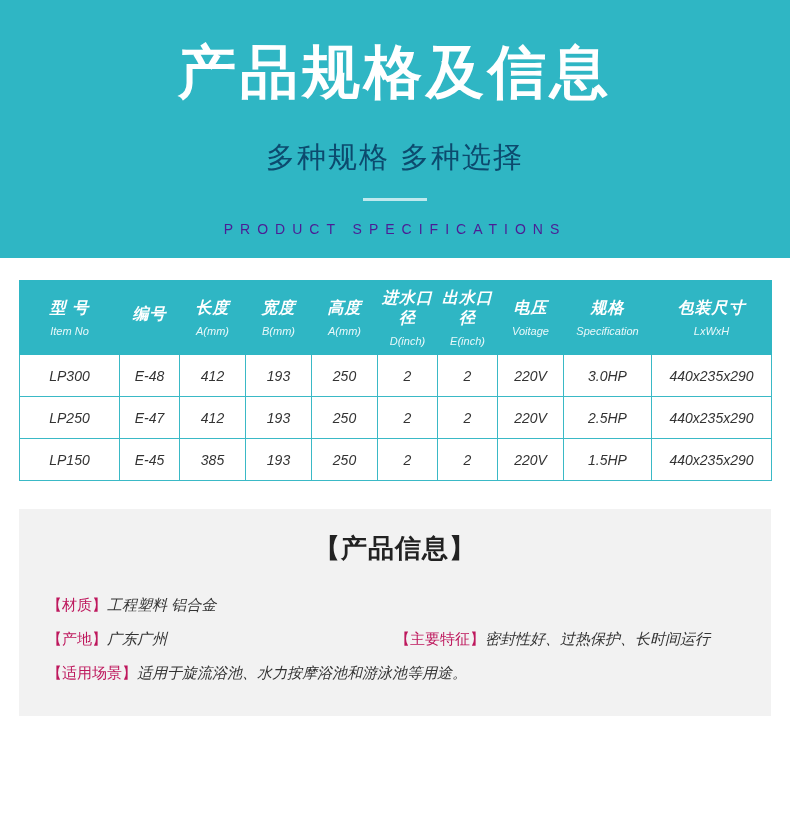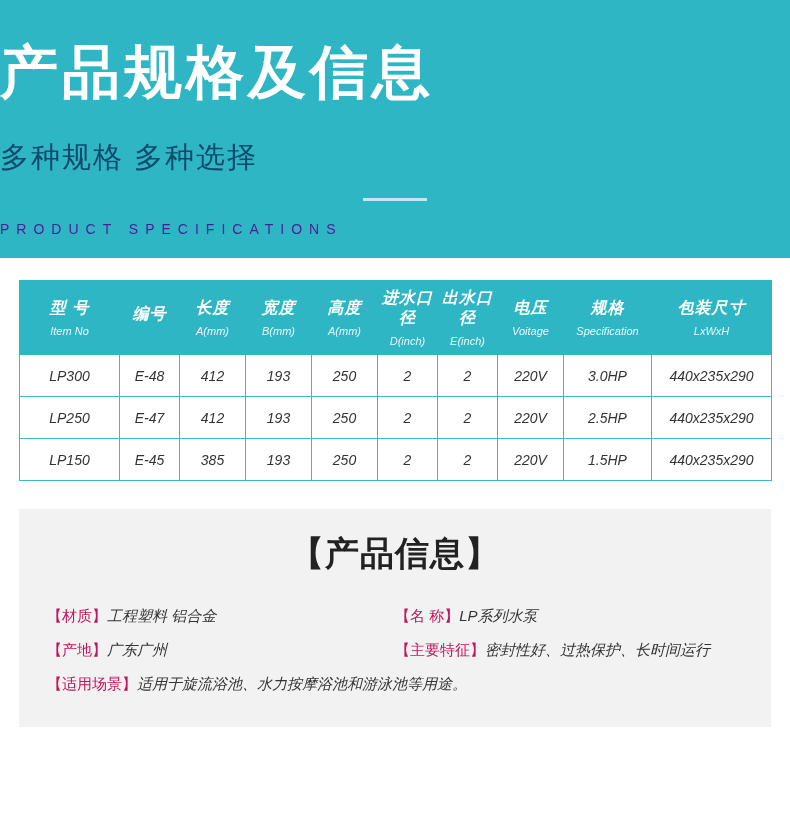--- a/index.html
+++ b/index.html
@@ -15,21 +15,21 @@
     position: relative;
     background: #ffffff;
     overflow: hidden;
   }
 
   
   .banner {
     width: 790px;
     height: 258px;
     background: #2fb6c4;
-    text-align: left;
+    text-align: center;
     padding-top: 28px;
   }
   .banner-title {
     color: #ffffff;
     font-size: 58px;
     font-weight: bold;
     letter-spacing: 4px;
     line-height: 72px;
     margin: 0;
     padding-top: 8px;
@@ -100,21 +100,21 @@
 
   
   .info {
     margin: 28px 19px 0 19px;
     width: 752px;
     background: #f2f2f2;
     padding: 22px 0 26px 0;
   }
   .info-title {
     text-align: center;
-    font-size: 34px;
+    font-size: 26px;
     font-weight: bold;
     color: #222222;
     letter-spacing: 1px;
     margin-bottom: 22px;
   }
   .info-rows {
     padding: 0 28px;
   }
   .info-row {
     display: flex;
@@ -226,23 +226,20 @@
     </table>
   </div>
 
   <div class="info">
     <div class="info-title">【产品信息】</div>
     <div class="info-rows">
       <div class="info-row">
         <div class="info-cell">
           <span class="info-label">【材质】</span><span class="info-value">工程塑料 铝合金</span>
         </div>
-        <div class="info-cell">
-          <span class="info-label">【名      称】</span><span class="info-value">LP系列水泵</span>
-        </div>
       </div>
       <div class="info-row">
         <div class="info-cell">
           <span class="info-label">【产地】</span><span class="info-value">广东广州</span>
         </div>
         <div class="info-cell">
           <span class="info-label">【主要特征】</span><span class="info-value">密封性好、过热保护、长时间运行</span>
         </div>
       </div>
       <div class="info-row">

